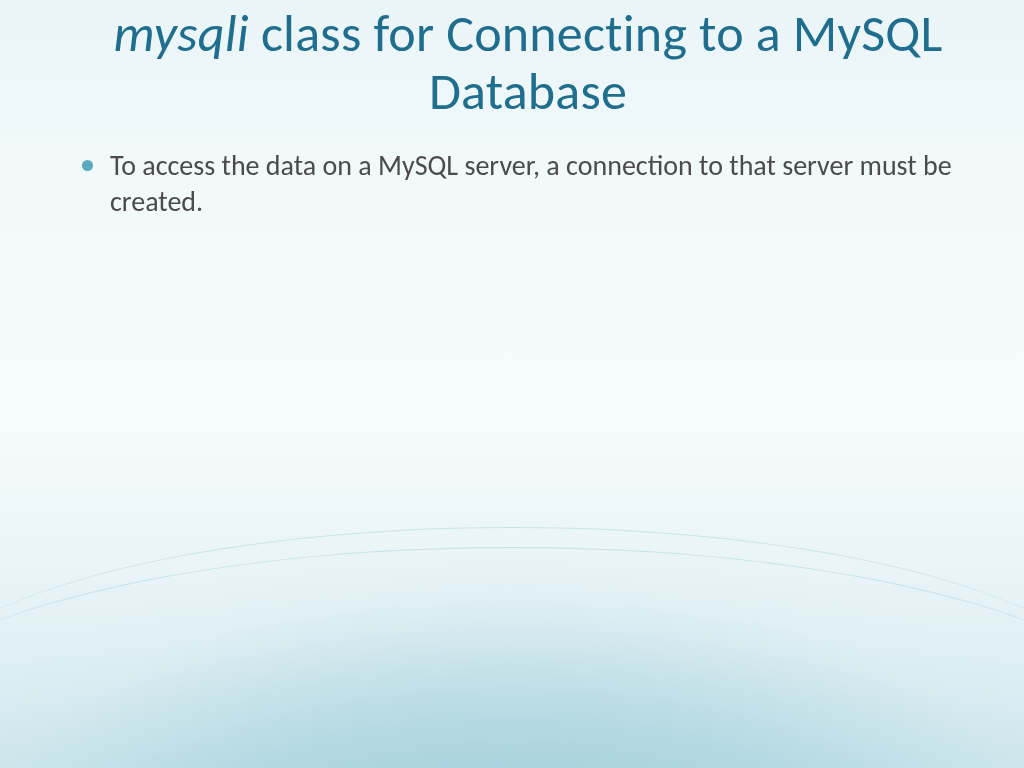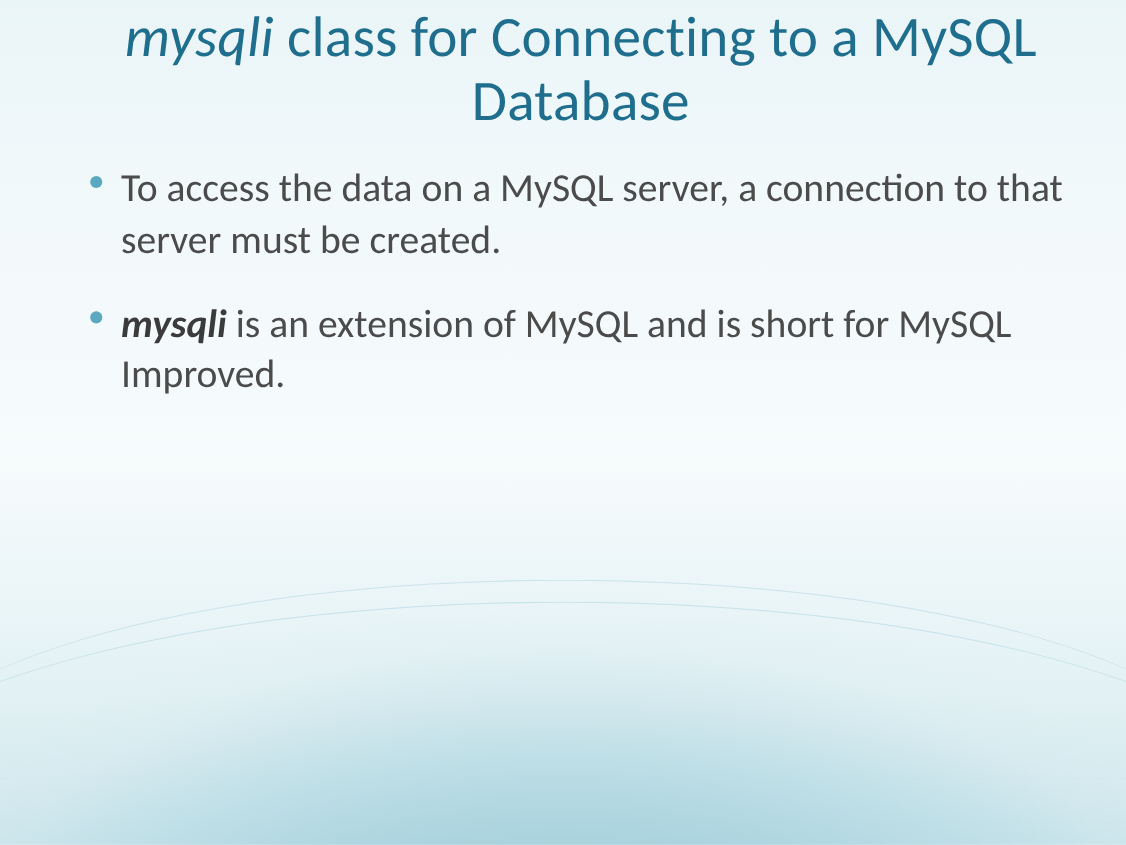--- a/index.html
+++ b/index.html
@@ -42,21 +42,21 @@
   .title .ital { font-style: italic; }
 
   ul.content {
     list-style: none;
     margin-top: 28px;
     padding-left: 26px;
   }
   ul.content li {
     position: relative;
     color: #4b4b4b;
-    font-size: 36px;
+    font-size: 28px;
     line-height: 1.28;
     margin-bottom: 30px;
     padding-left: 28px;
     font-weight: 400;
   }
   ul.content li::before {
     content: "";
     position: absolute;
     left: 0; top: 12px;
     width: 11px; height: 11px;
@@ -71,18 +71,15 @@
 <div class="slide">
 
   <h1 class="title">
     <span class="ital">mysqli</span><span> class for Connecting to a MySQL Database</span>
   </h1>
 
   <ul class="content">
     <li>
       <span>To access the data on a MySQL server, a connection to that server must be created.</span>
     </li>
-    <li>
-      <span class="kw">mysqli</span><span> is an extension of  MySQL  and is short for MySQL Improved.</span>
-    </li>
   </ul>
 
 </div>
 
 </body></html>

